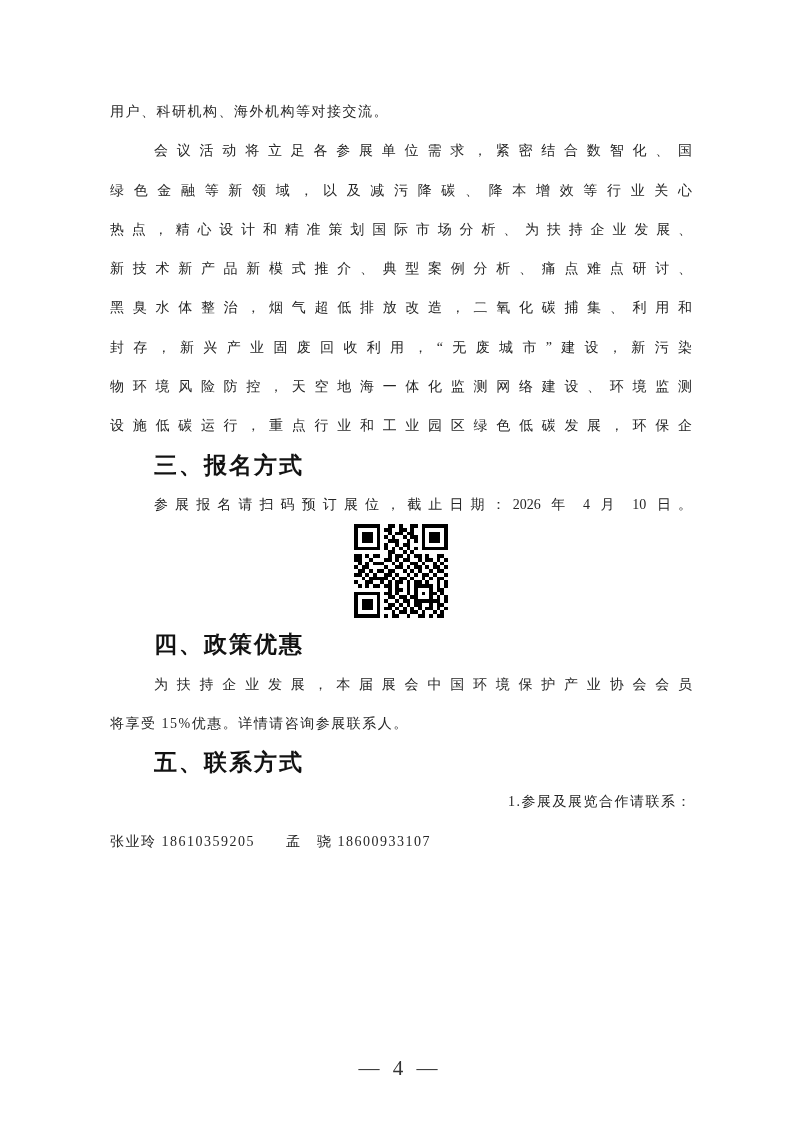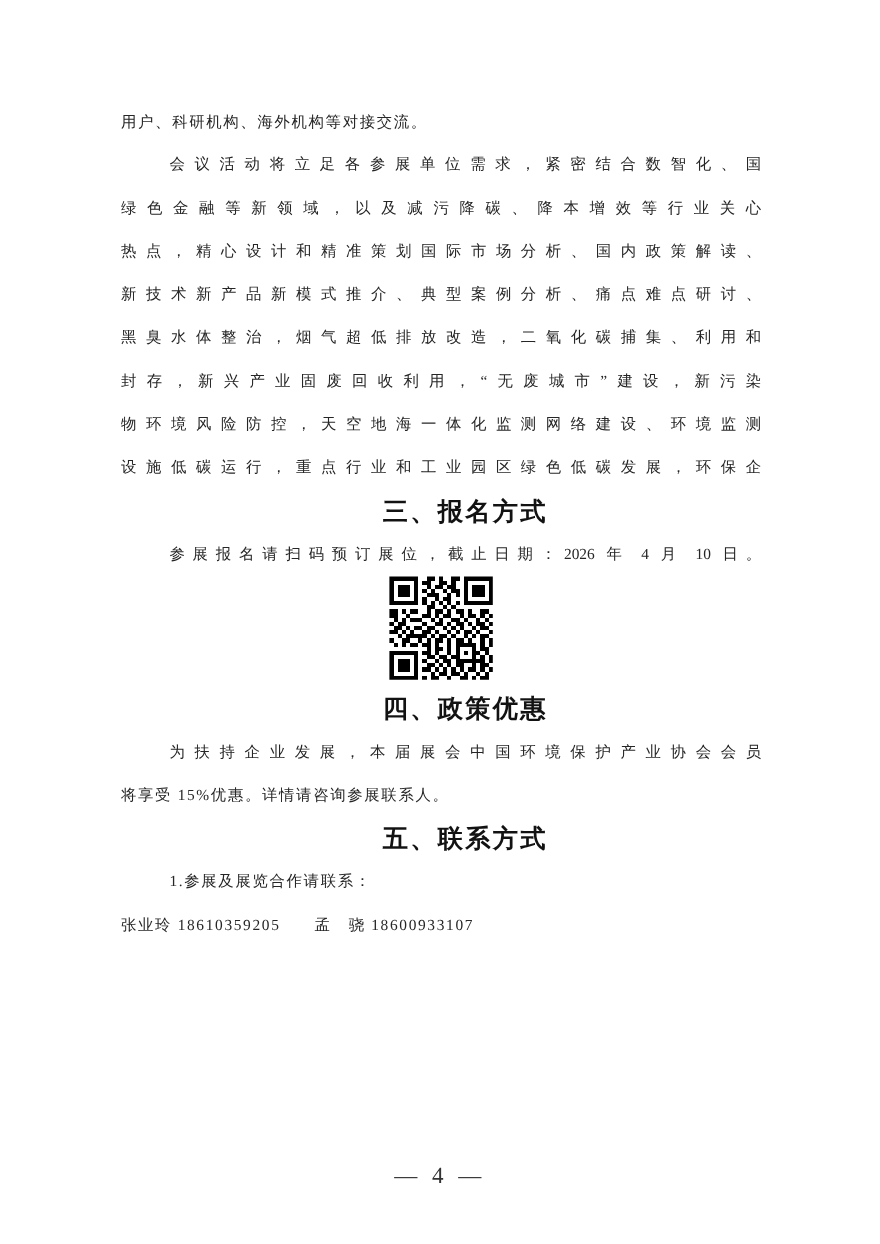--- a/index.html
+++ b/index.html
@@ -27,32 +27,31 @@
     color: #262626;
   }
   .just {
     text-align: justify;
     text-align-last: justify;
   }
   .last {
     letter-spacing: 1.5px;
     white-space: pre-wrap;
   }
-  .indent { text-indent: 44px; }
+  .indent { text-indent: 44px; text-align: right; }
   .heading {
     font-family: "Liberation Sans", "DejaVu Sans", sans-serif;
     font-weight: 700;
     font-size: 23px;
     line-height: 39.3px;
     height: 39.3px;
     margin: 0;
     text-indent: 44px;
     letter-spacing: 2px;
     color: #121212;
-    text-align: center;
   }
   .qr-wrap {
     height: 101px;
     display: flex;
     justify-content: center;
     align-items: flex-start;
   }
   .qr { width: 94px; height: 94px; }
   .footer {
     position: absolute;
@@ -66,21 +65,21 @@
 </head>
 <body>
 
 <div class="page">
   <div class="content">
 
     <div class="line last">用户、科研机构、海外机构等对接交流。</div>
 
     <div class="line just indent">会议活动将立足各参展单位需求，紧密结合数智化、国</div>
     <div class="line just">绿色金融等新领域，以及减污降碳、降本增效等行业关心</div>
-    <div class="line just">热点，精心设计和精准策划国际市场分析、国内政策解读、</div>
+    <div class="line just">热点，精心设计和精准策划国际市场分析、为扶持企业发展、</div>
     <div class="line just">新技术新产品新模式推介、典型案例分析、痛点难点研讨、</div>
     <div class="line just">黑臭水体整治，烟气超低排放改造，二氧化碳捕集、利用和</div>
     <div class="line just">封存，新兴产业固废回收利用，“无废城市”建设，新污染</div>
     <div class="line just">物环境风险防控，天空地海一体化监测网络建设、环境监测</div>
     <div class="line just">设施低碳运行，重点行业和工业园区绿色低碳发展，环保企</div>
 
     <h2 class="heading">三、报名方式</h2>
     <div class="line just indent">参展报名请扫码预订展位，截止日期：2026 年 4 月 10 日。</div>
 
     <div class="qr-wrap">

